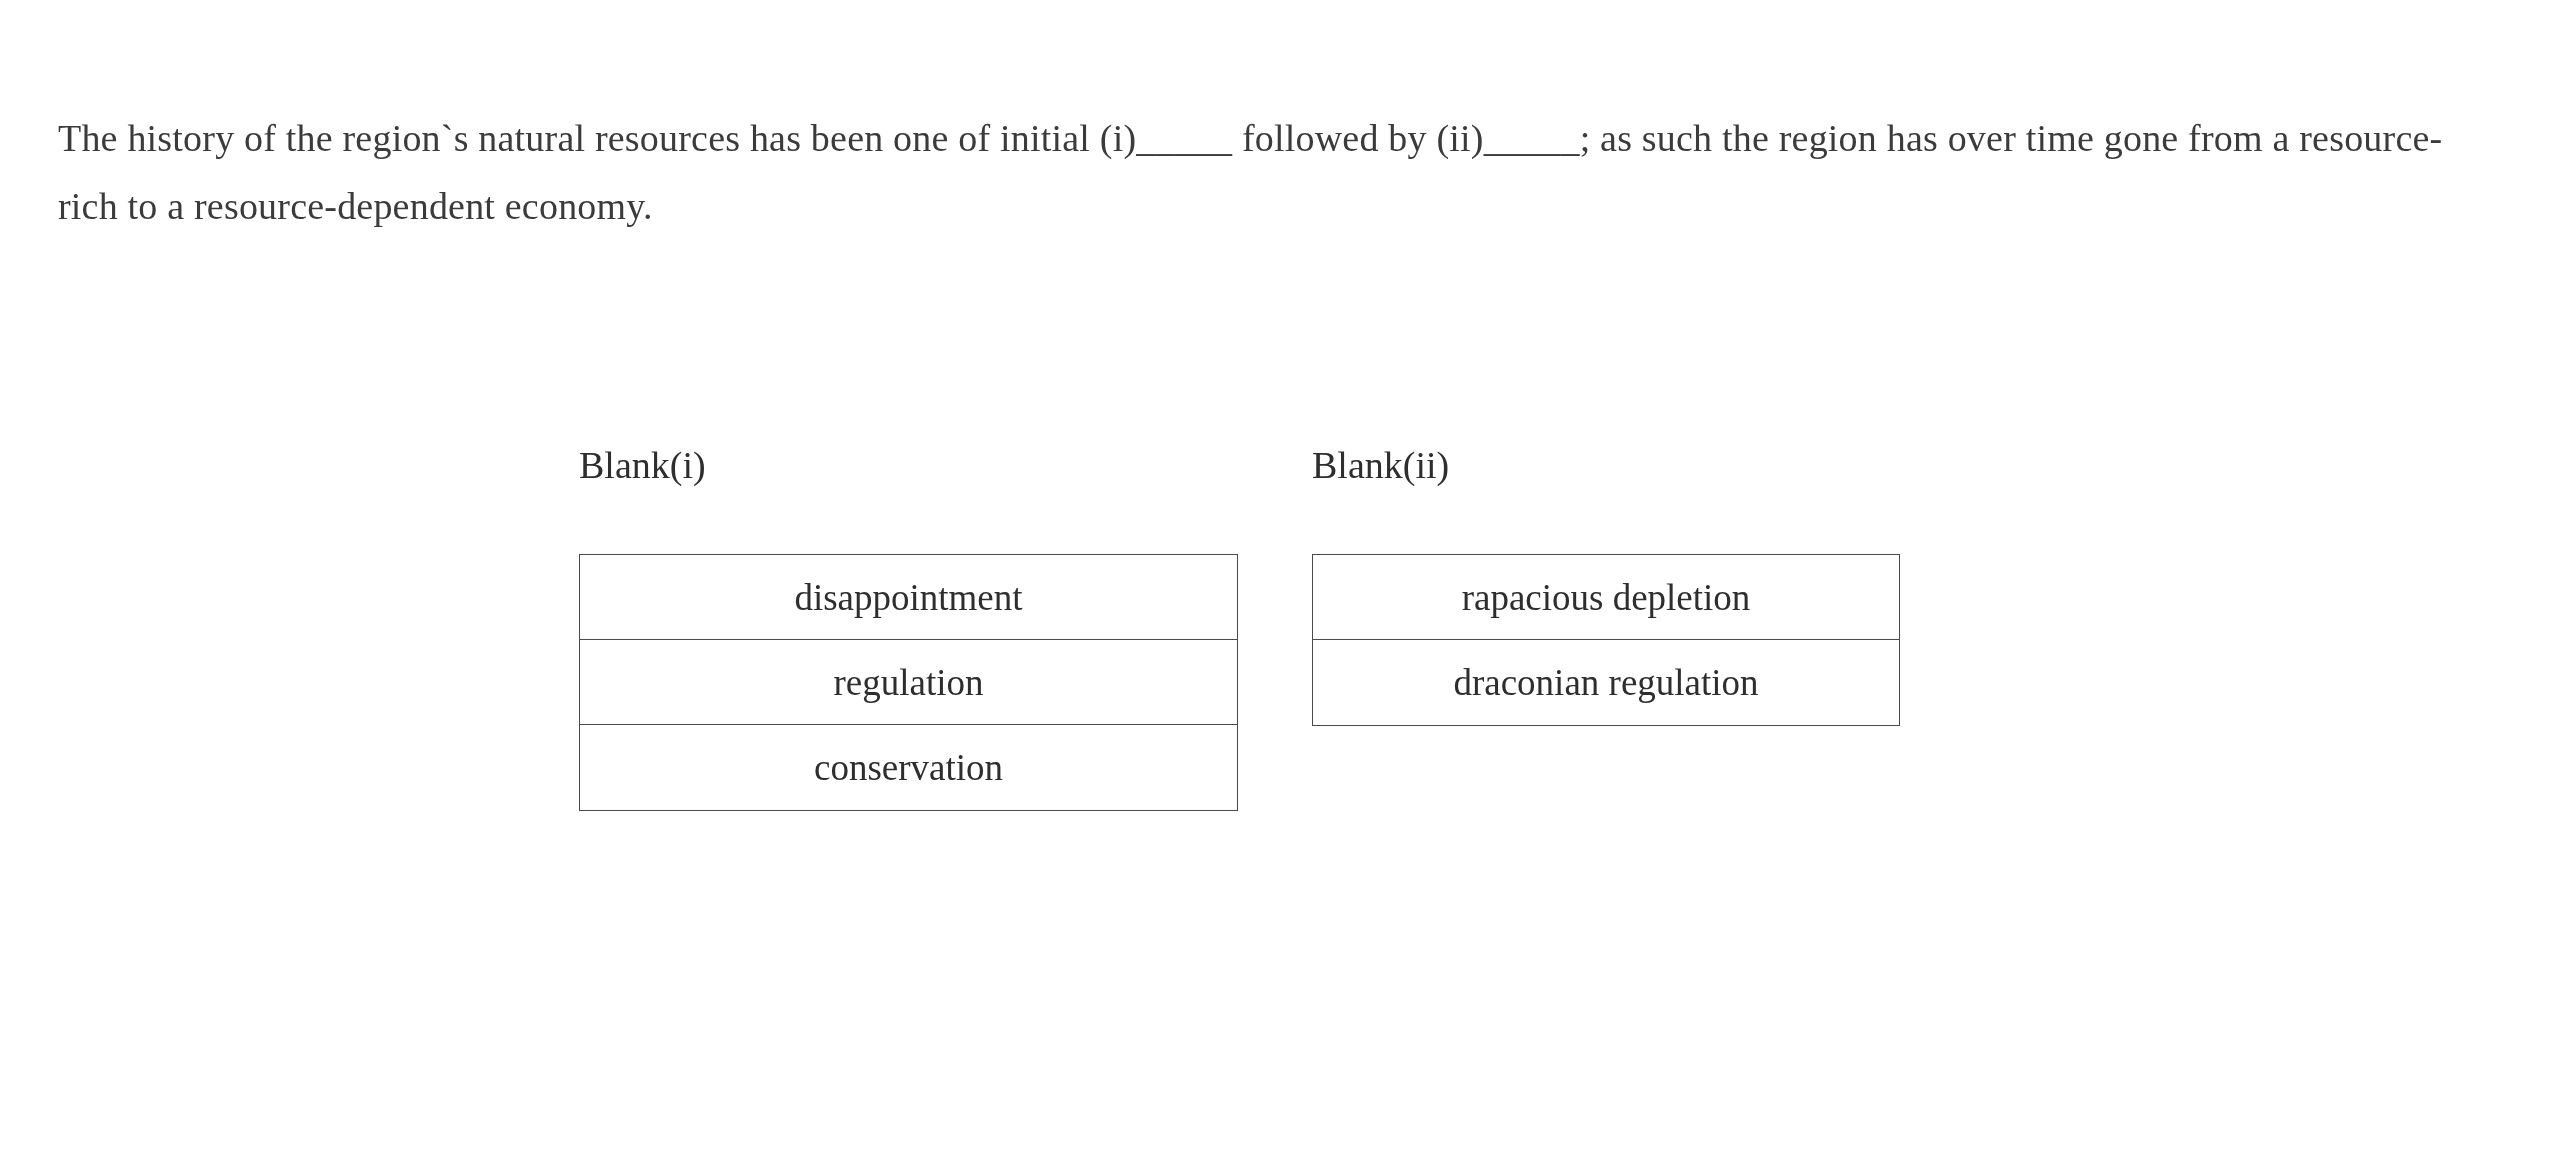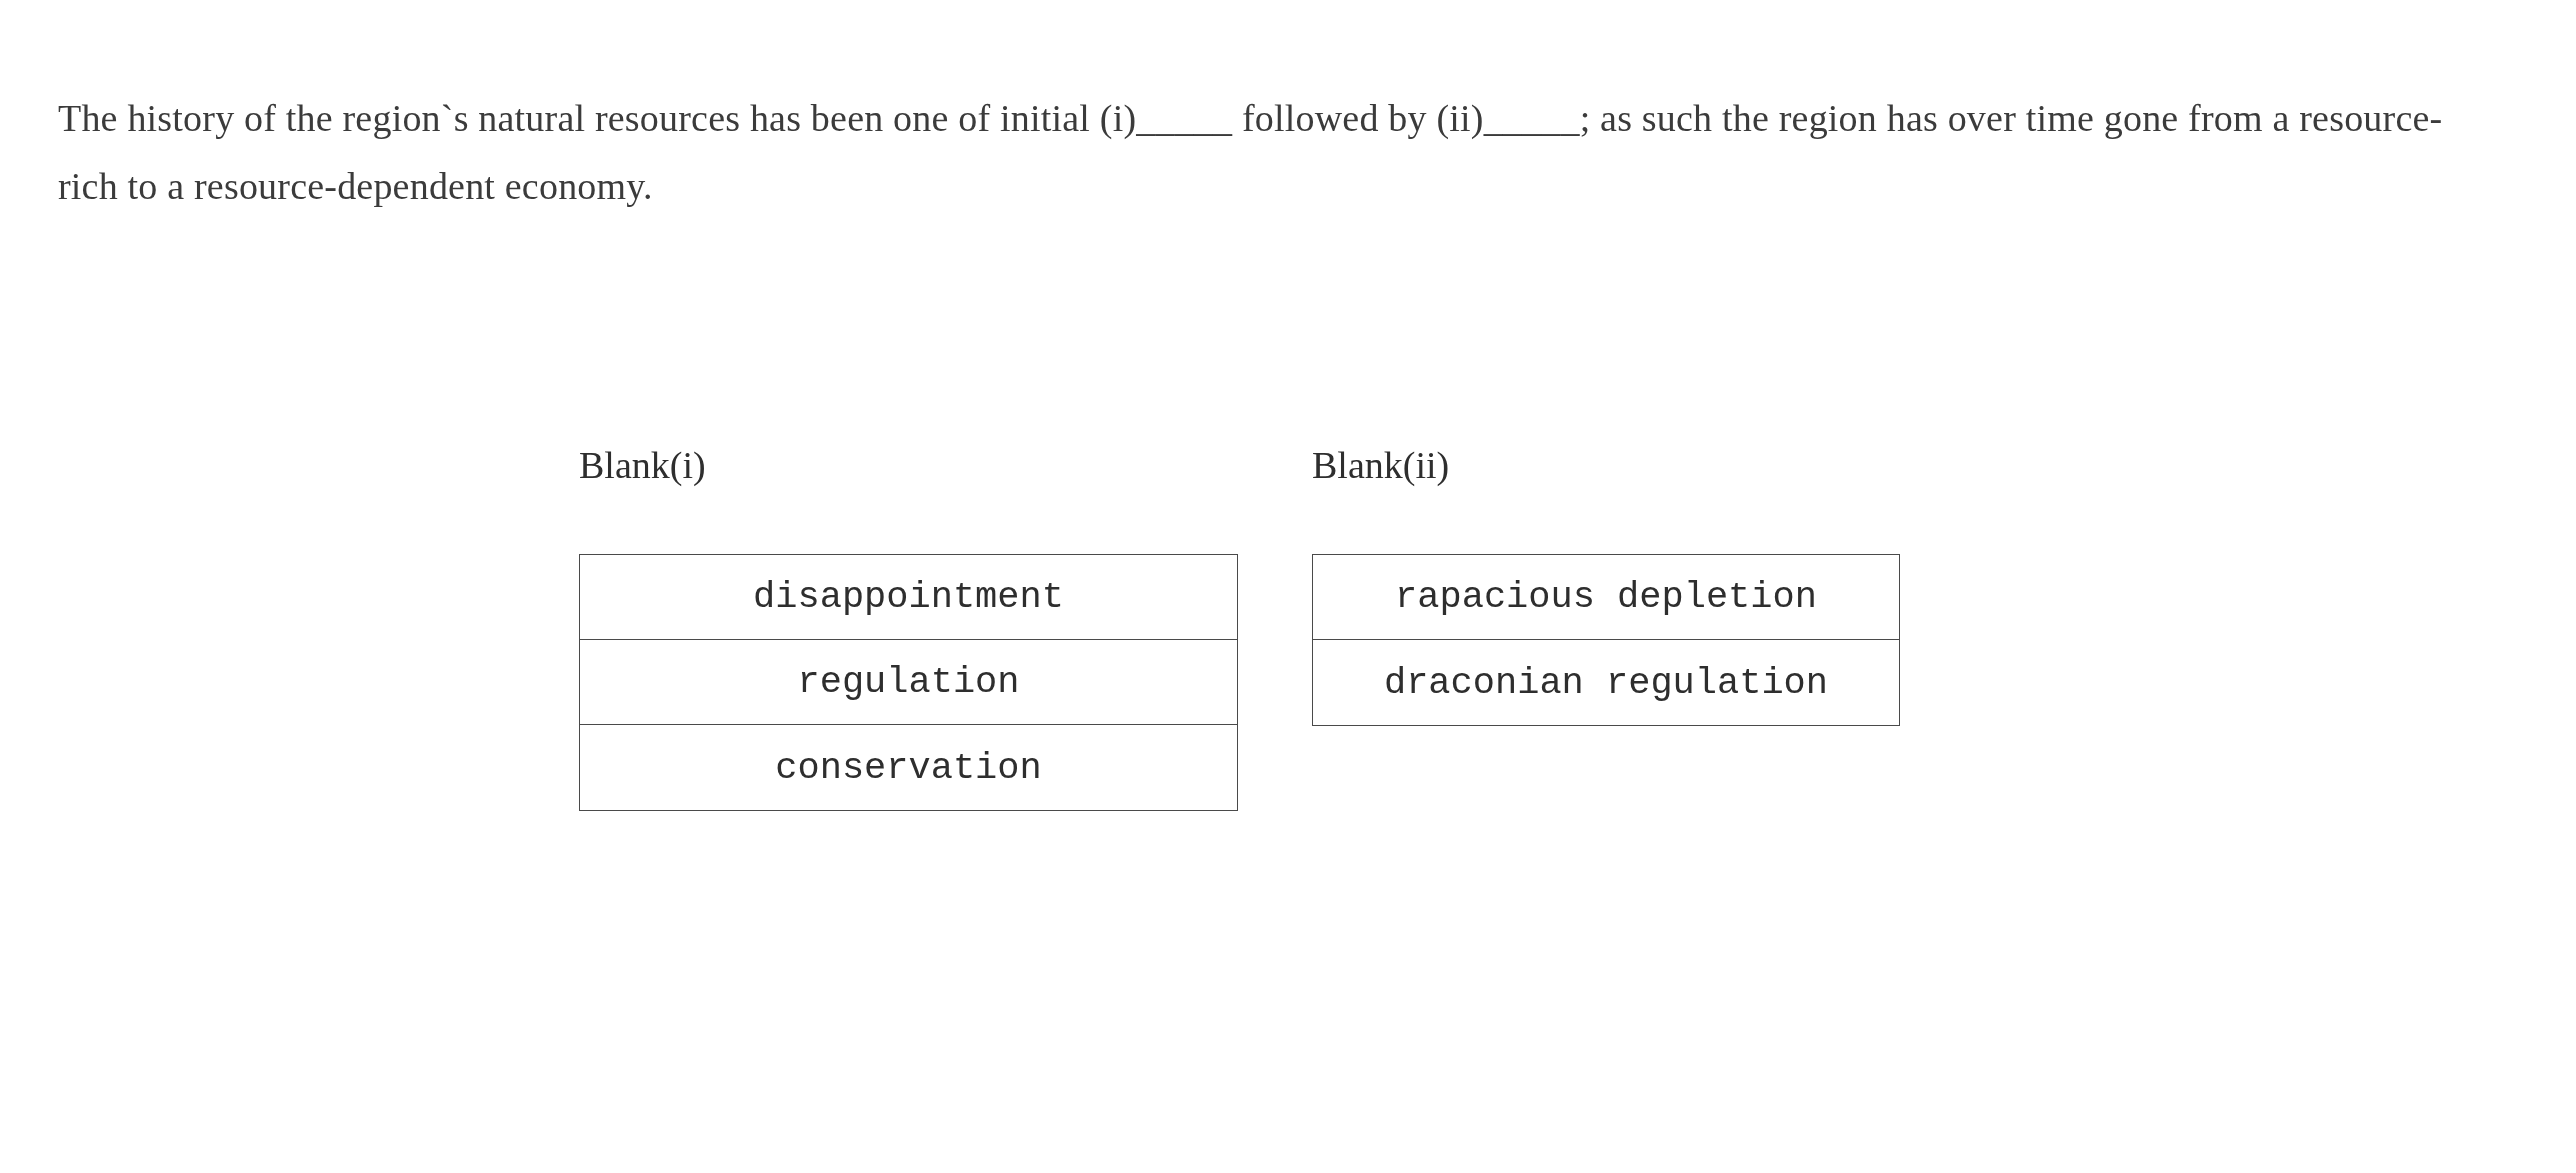--- a/index.html
+++ b/index.html
@@ -7,21 +7,21 @@
     width: 2576px;
     height: 1173px;
     background: #ffffff;
     font-family: "Liberation Serif", serif;
     color: #3b3b3b;
     position: relative;
     overflow: hidden;
   }
   .question-text {
     position: absolute;
-    top: 84px;
+    top: 104px;
     left: 58px;
     width: 2411px;
     font-size: 38px;
     line-height: 68px;
     color: #3b3b3b;
     letter-spacing: 0.2px;
   }
   .answer-area {
     position: absolute;
     top: 443px;
@@ -49,21 +49,20 @@
     height: 85px;
     display: flex;
     align-items: center;
     justify-content: center;
     font-size: 37px;
     color: #2e2e2e;
     border-bottom: 1.8px solid #4a4a4a;
     background: #ffffff;
     cursor: pointer;
     user-select: none;
-    font-family: Liberation Mono, monospace;
   }
   .option-cell:last-child { border-bottom: none; }
 </style>
 </head>
 <body>
 
 <div>
 
   <p class="question-text">The history of the region`s natural resources has been one of initial (i)_____ followed by (ii)_____; as such the region has over time gone from a resource-rich to a resource-dependent economy.</p>
 

